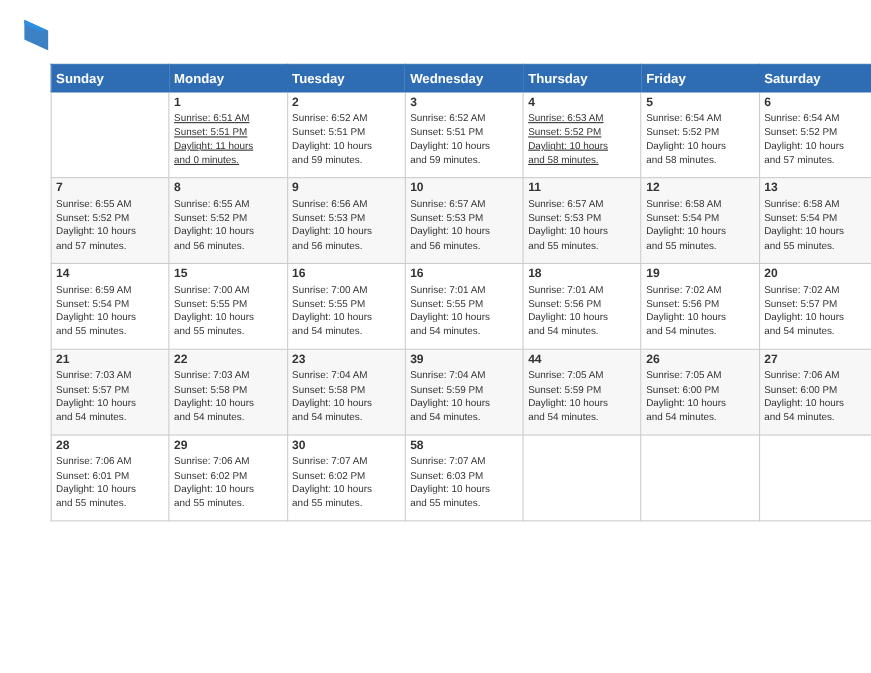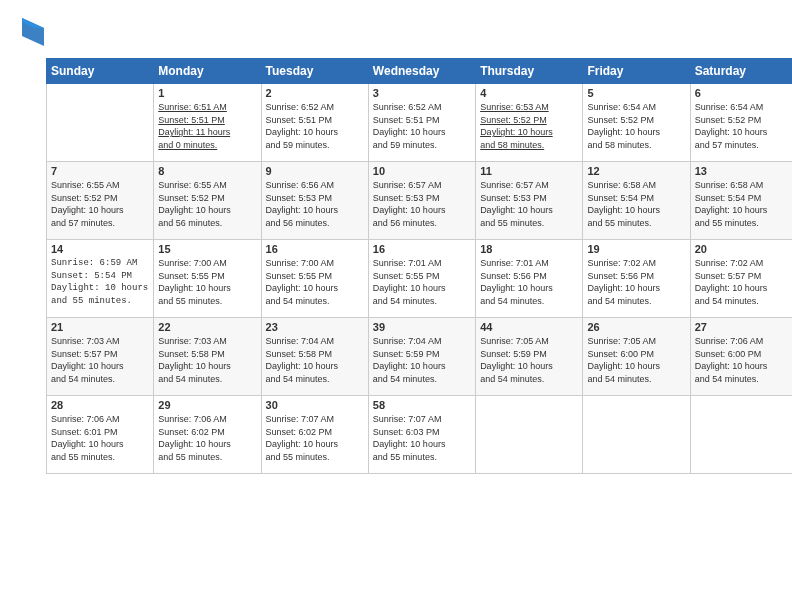--- a/index.html
+++ b/index.html
@@ -223,21 +223,21 @@
             <span class="day-num">13</span>
             <div class="day-info" style="white-space: pre-line;">Sunrise: 6:58 AM
 Sunset: 5:54 PM
 Daylight: 10 hours
 and 55 minutes.</div>
           </td>
         </tr>
         <tr>
           <td>
             <span class="day-num">14</span>
-            <div class="day-info" style="white-space: pre-line; font-family: Liberation Mono, monospace;">Sunrise: 6:59 AM
+            <div class="day-info" style="white-space: pre-line;">Sunrise: 6:59 AM
 Sunset: 5:54 PM
 Daylight: 10 hours
 and 55 minutes.</div>
           </td>
           <td>
             <span class="day-num">15</span>
             <div class="day-info" style="white-space: pre-line;">Sunrise: 7:00 AM
 Sunset: 5:55 PM
 Daylight: 10 hours
 and 55 minutes.</div>

